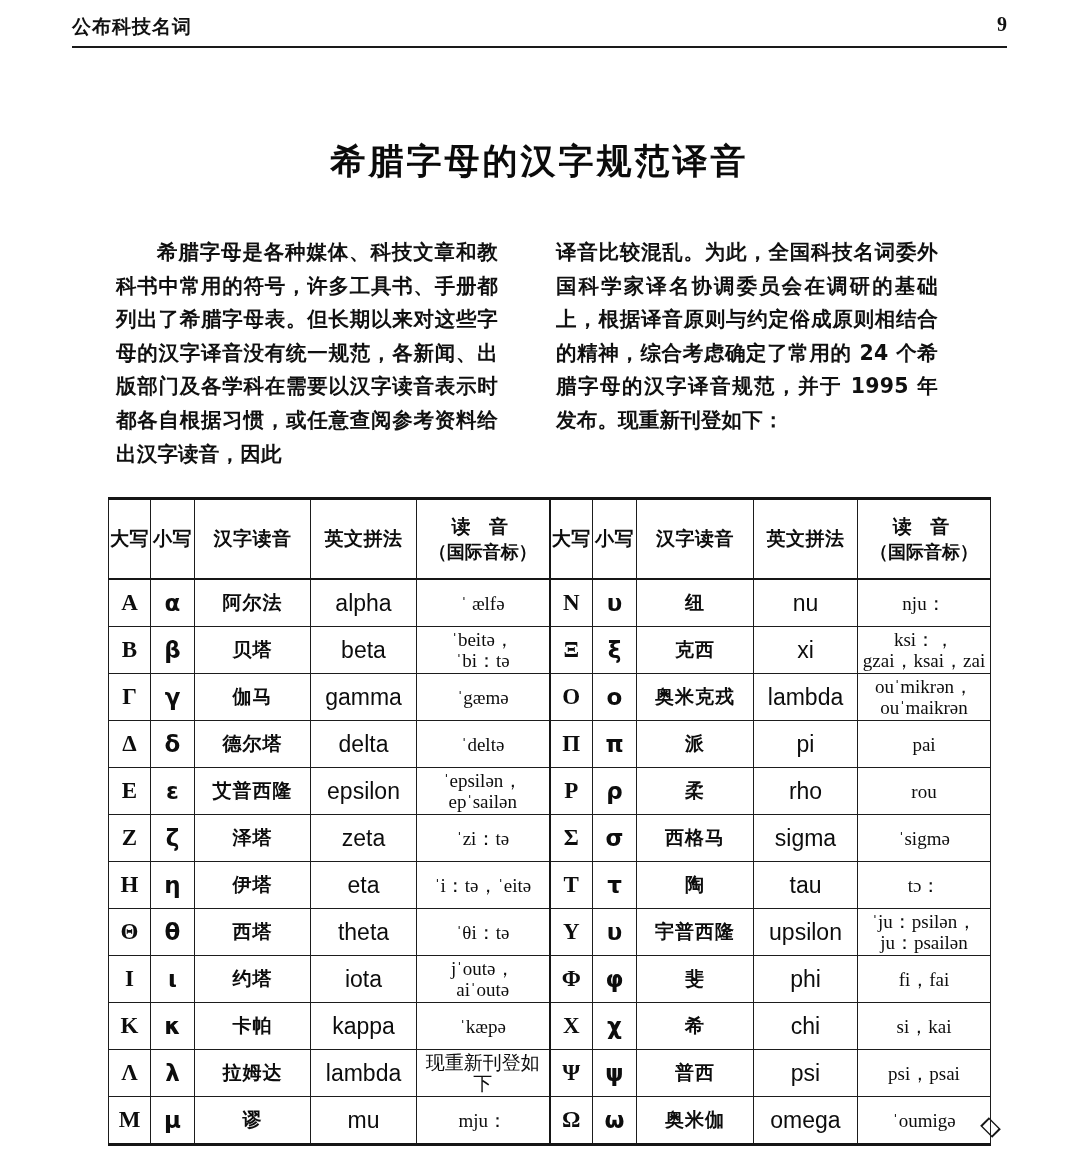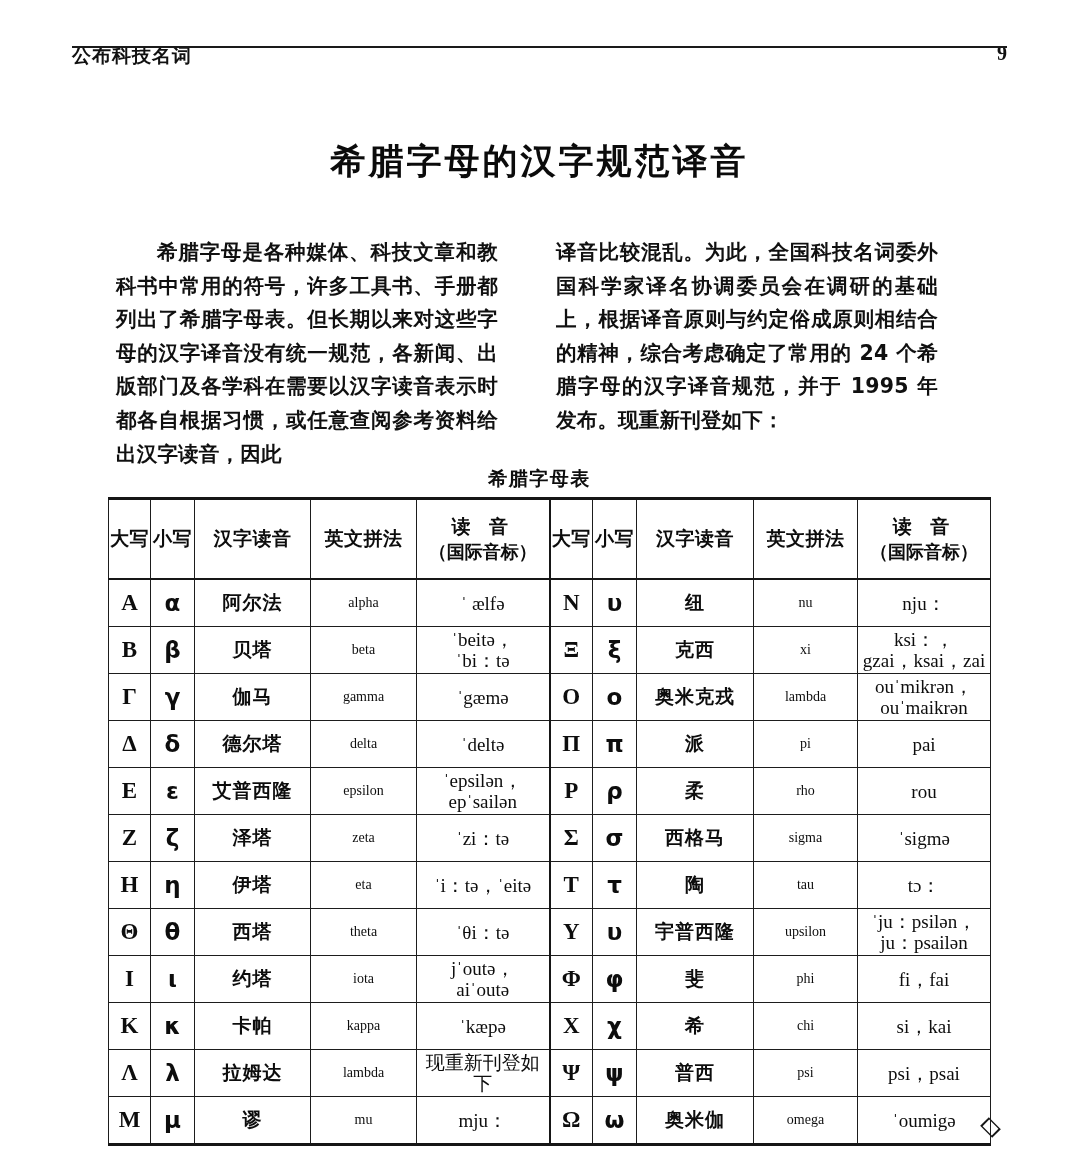--- a/index.html
+++ b/index.html
@@ -21,21 +21,20 @@
     inset: 0;
   }
 
   
   .runhead {
     position: absolute;
     left: 72px;
     top: 14px;
     width: 935px;
     height: 30px;
-    margin-top: 29px;
   }
   .runhead-title {
     position: absolute;
     left: 0;
     top: 0;
     font-family: "DejaVu Sans", "Liberation Sans", sans-serif;
     font-size: 19px;
     font-weight: 700;
     letter-spacing: 1px;
     color: #111;
@@ -163,22 +162,22 @@
     font-weight: 700;
     font-family: "DejaVu Sans", "Liberation Sans", sans-serif;
   }
   .c-han {
     font-size: 19px;
     font-weight: 700;
     font-family: "DejaVu Sans", "Liberation Sans", sans-serif;
     letter-spacing: 1px;
   }
   .c-latin {
-    font-size: 14px;
-    font-family: Liberation Serif, serif;
+    font-size: 23px;
+    font-family: Liberation Sans, sans-serif;
   }
   .c-ipa {
     font-size: 19px;
     font-family: "Liberation Serif", "DejaVu Serif", serif;
     line-height: 21px;
     white-space: pre-line;
   }
   .hdr-stack {
     display: block;
     line-height: 25px;
@@ -219,21 +218,20 @@
 
   <div class="body-cols">
     <div class="col">
       <p class="indent">希腊字母是各种媒体、科技文章和教科书中常用的符号，许多工具书、手册都列出了希腊字母表。但长期以来对这些字母的汉字译音没有统一规范，各新闻、出版部门及各学科在需要以汉字读音表示时都各自根据习惯，或任意查阅参考资料给出汉字读音，因此</p>
     </div>
     <div class="col">
       <p>译音比较混乱。为此，全国科技名词委外国科学家译名协调委员会在调研的基础上，根据译音原则与约定俗成原则相结合的精神，综合考虑确定了常用的 24 个希腊字母的汉字译音规范，并于 1995 年发布。现重新刊登如下：</p>
     </div>
   </div>
 
-  <div class="table-caption">希腊字母表</div>
 
   <div class="table-wrap">
     <table class="greek">
       <colgroup>
         <col style="width:42px">
           <col style="width:44px">
           <col style="width:116px">
         <col style="width:106px">
           <col style="width:133px">
         <col style="width:43px">

